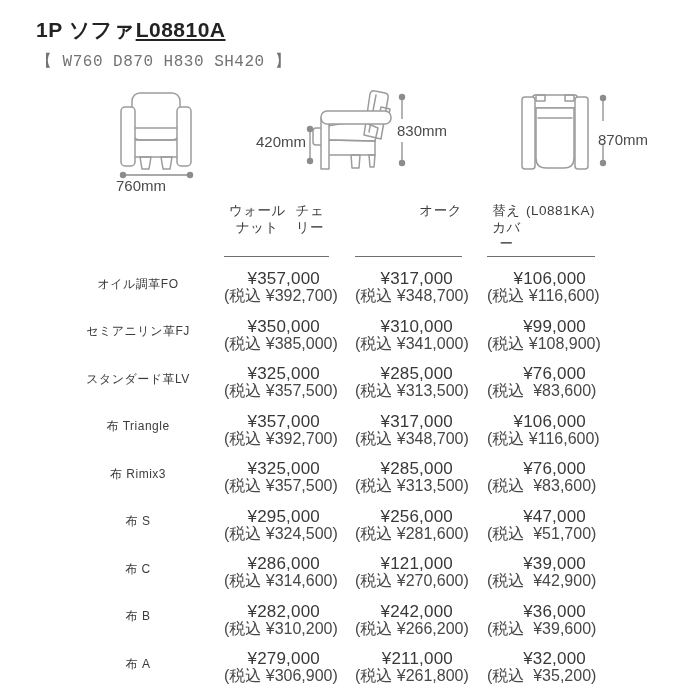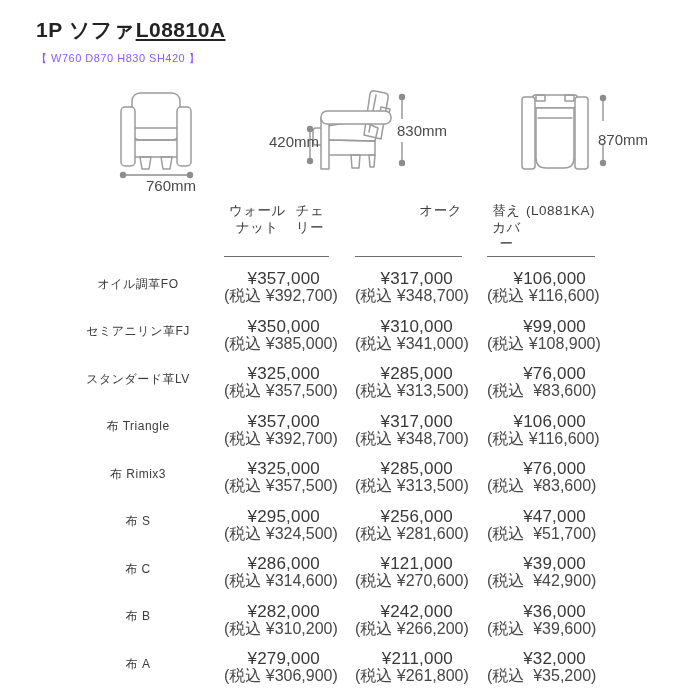--- a/index.html
+++ b/index.html
@@ -8,28 +8,28 @@
     position: relative;
     background: #ffffff;
     color: #3a3a3a;
     font-family: "Liberation Sans", "DejaVu Sans", sans-serif;
     overflow: hidden;
   }
   
   .title-block { position: absolute; left: 36px; top: 16px; }
   .page-title { font-size: 21px; font-weight: 600; color: #232323; letter-spacing: 0.5px; }
   .page-title .model { font-weight: 800; margin-left: 1px; text-decoration: underline; }
-  .size-spec { margin-top: 7px; font-size: 11px; color: #8b5cf6; letter-spacing: 0.5px; }
+  .size-spec { margin-top: 7px; font-size: 16px; color: #737373; letter-spacing: 0.5px; font-family: Liberation Mono, monospace; }
 
   
   .diagrams { position: absolute; left: 0; top: 85px; width: 700px; height: 132px; }
   .diagram-svg { position: absolute; left: 0; top: 0; }
   .dim-label { position: absolute; font-size: 15px; color: #4a4a4a; line-height: 17px; }
-  .lbl-760 { left: 116px; top: 92px; width: 80px; text-align: right; }
-  .lbl-420 { left: 265px; top: 48px; width: 54px; text-align: right; }
+  .lbl-760 { left: 116px; top: 92px; width: 80px; text-align: left; }
+  .lbl-420 { left: 252px; top: 48px; width: 54px; text-align: right; }
   .lbl-830 { left: 397px; top: 37px; }
   .lbl-870 { left: 598px; top: 46px; }
 
   
   .price-table { position: absolute; left: 0; top: 203px; width: 700px; }
   .header-row, .row { display: flex; }
   .label-col { margin-left: 52px; width: 172px; }
   .c0 { width: 105px; }
   .c1 { width: 107px; margin-left: 26px; }
   .c2 { width: 108px; margin-left: 25px; }

